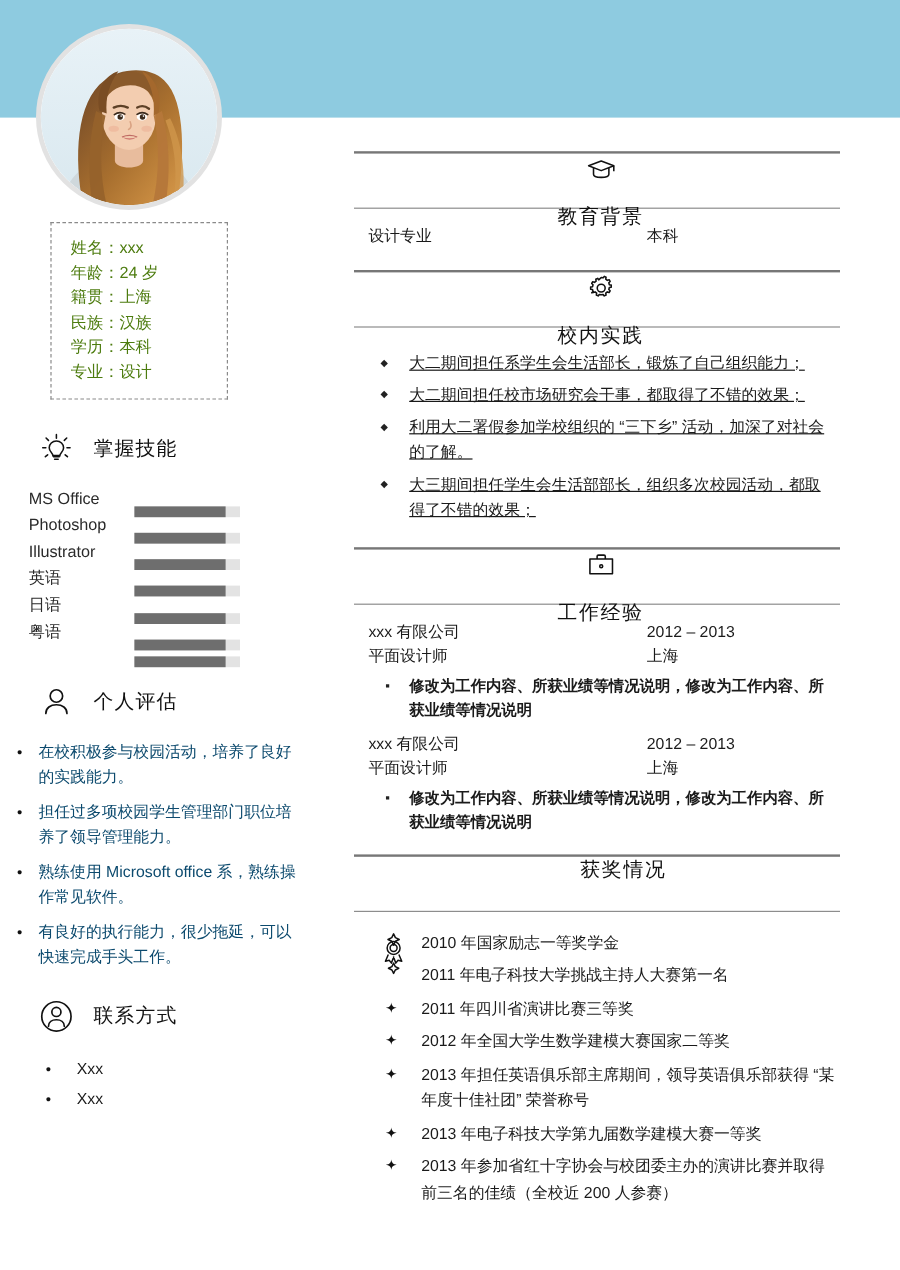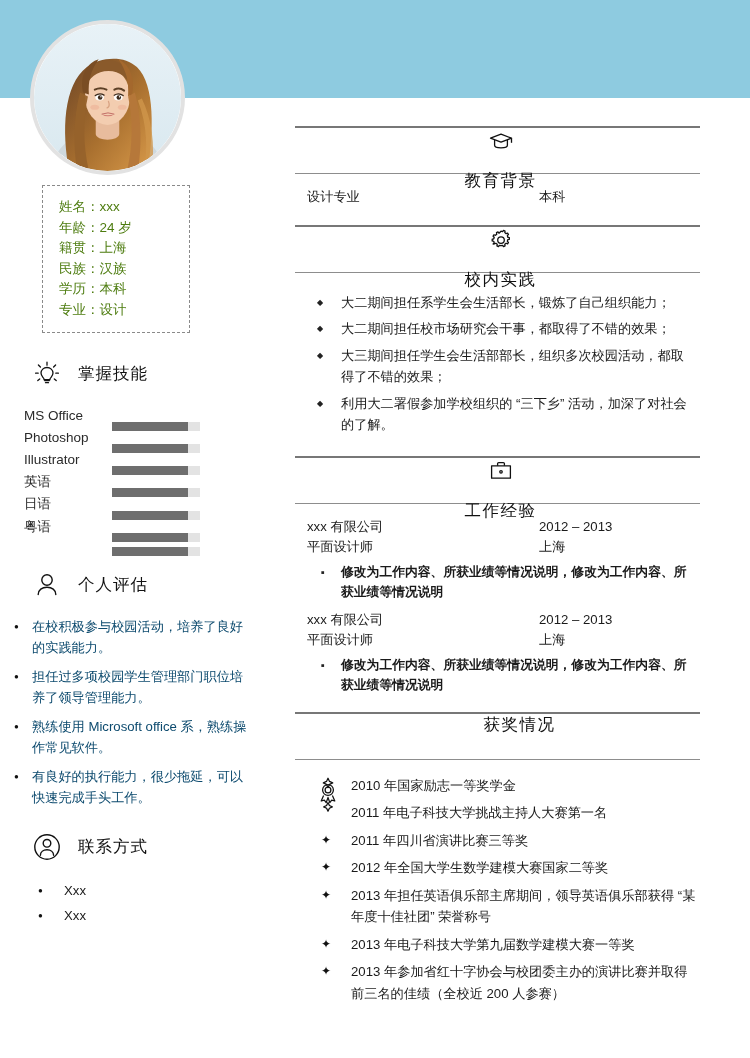--- a/index.html
+++ b/index.html
@@ -92,21 +92,21 @@
   .sec-head .ttl { font-size: 16.5px; letter-spacing: 1.5px; color:#111; }
   .sec-head.noicon { padding-left: 44px; }
 
   .sec-body { padding: 13px 4px 13px 12px; }
 
   .entry { margin-bottom: 2px; }
   .entry-line { display:flex; font-size: 13.2px; line-height: 20.5px; }
   .entry-line .l { width: 232px; }
   .entry-line .r { }
 
-  ul.d-list { list-style: none; margin: 6px 0 0 0; }
+  ul.d-list { list-style: none; margin: 6px 0 0 0; text-decoration: underline; }
   ul.d-list li {
     position: relative; padding-left: 34px;
     font-size: 13.2px; line-height: 21.5px; margin-bottom: 5px; color:#1a1a1a;
   }
   ul.d-list li::before {
     content: "◆"; position: absolute; left: 10px; top: 0;
     font-size: 8px; line-height: 21.5px; color: #222;
   }
 
   ul.s-list { list-style: none; margin: 4px 0 0 0; font-weight: bold; }
@@ -316,22 +316,22 @@
             <path d="M13 4.2l1.6.35.95-1.25 1.5.75-.25 1.55 1.3 1.05 1.5-.55.85 1.45-1.1 1.1.45 1.6 1.55.35v1.7l-1.55.35-.45 1.6 1.1 1.1-.85 1.45-1.5-.55-1.3 1.05.25 1.55-1.5.75-.95-1.25-1.6.35-1.6-.35-.95 1.25-1.5-.75.25-1.55-1.3-1.05-1.5.55L5.1 17l1.1-1.1-.45-1.6L4.2 13.95v-1.7l1.55-.35.45-1.6L5.1 9.2l.85-1.45 1.5.55 1.3-1.05-.25-1.55 1.5-.75.95 1.25z"></path>
             <circle cx="13" cy="13.1" r="3.3"></circle>
           </svg>
         </span>
         <span class="ttl">校内实践</span>
       </div>
       <div class="sec-body">
         <ul class="d-list">
           <li>大二期间担任系学生会生活部长，锻炼了自己组织能力；</li>
           <li>大二期间担任校市场研究会干事，都取得了不错的效果；</li>
+          <li>利用大二署假参加学校组织的 “三下乡” 活动，加深了对社会的了解。</li>
           <li>大三期间担任学生会生活部部长，组织多次校园活动，都取得了不错的效果；</li>
-          <li>利用大二署假参加学校组织的 “三下乡” 活动，加深了对社会的了解。</li>
         </ul>
       </div>
     </div>
 
     <div class="sec">
       <div class="sec-head">
         <span class="ico">
           <svg viewBox="0 0 26 26" fill="none" stroke="#111" stroke-width="1.3" stroke-linejoin="round">
             <rect x="3.6" y="7.8" width="18.8" height="12.4"></rect>
             <path d="M9.6 7.8V5.6c0-.6.5-1 1.1-1h4.6c.6 0 1.1.4 1.1 1v2.2"></path>

